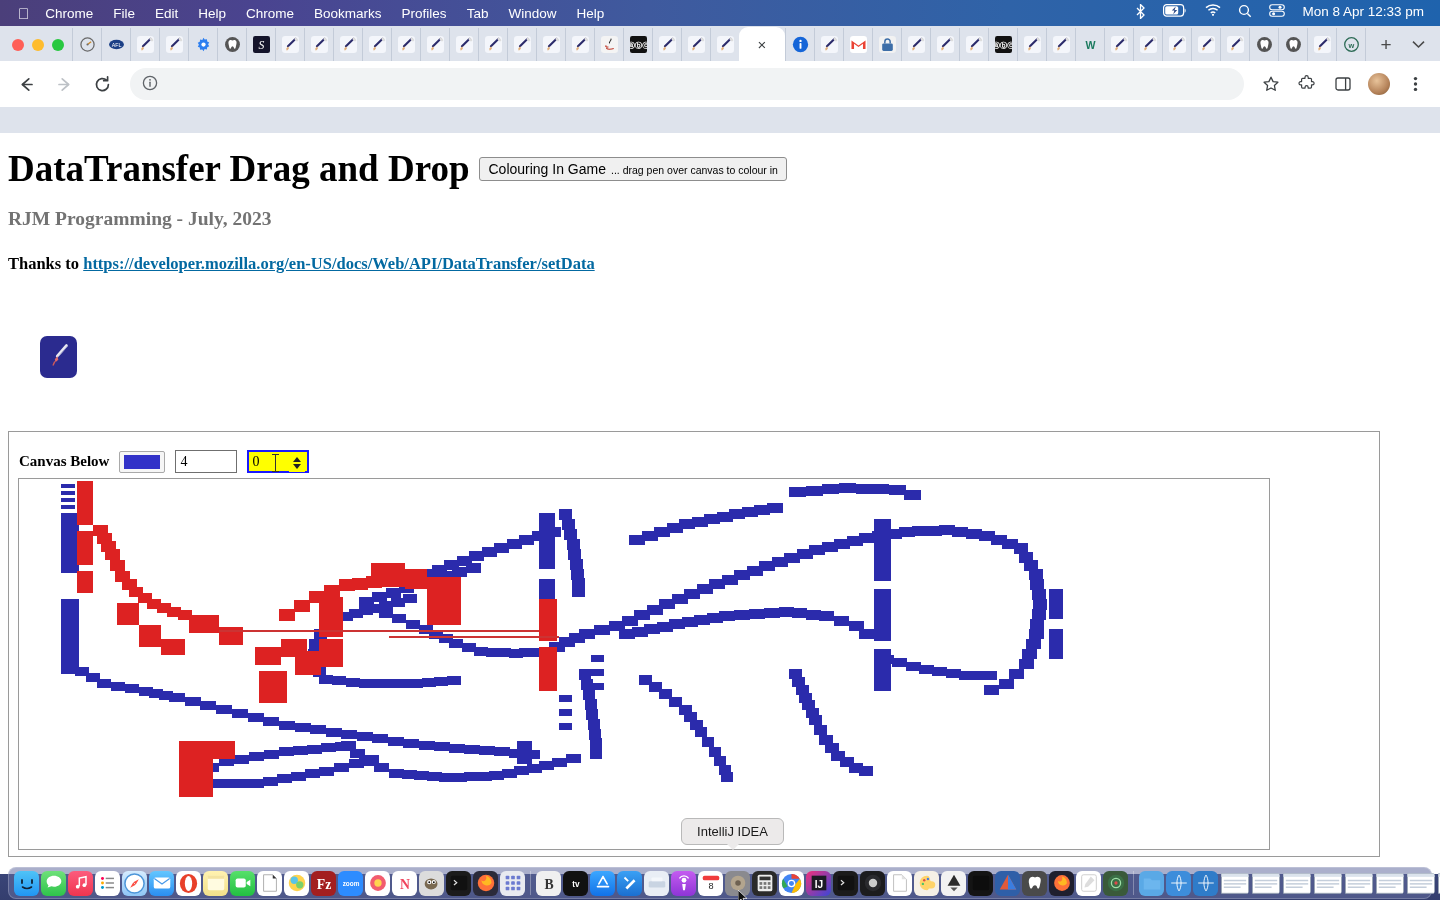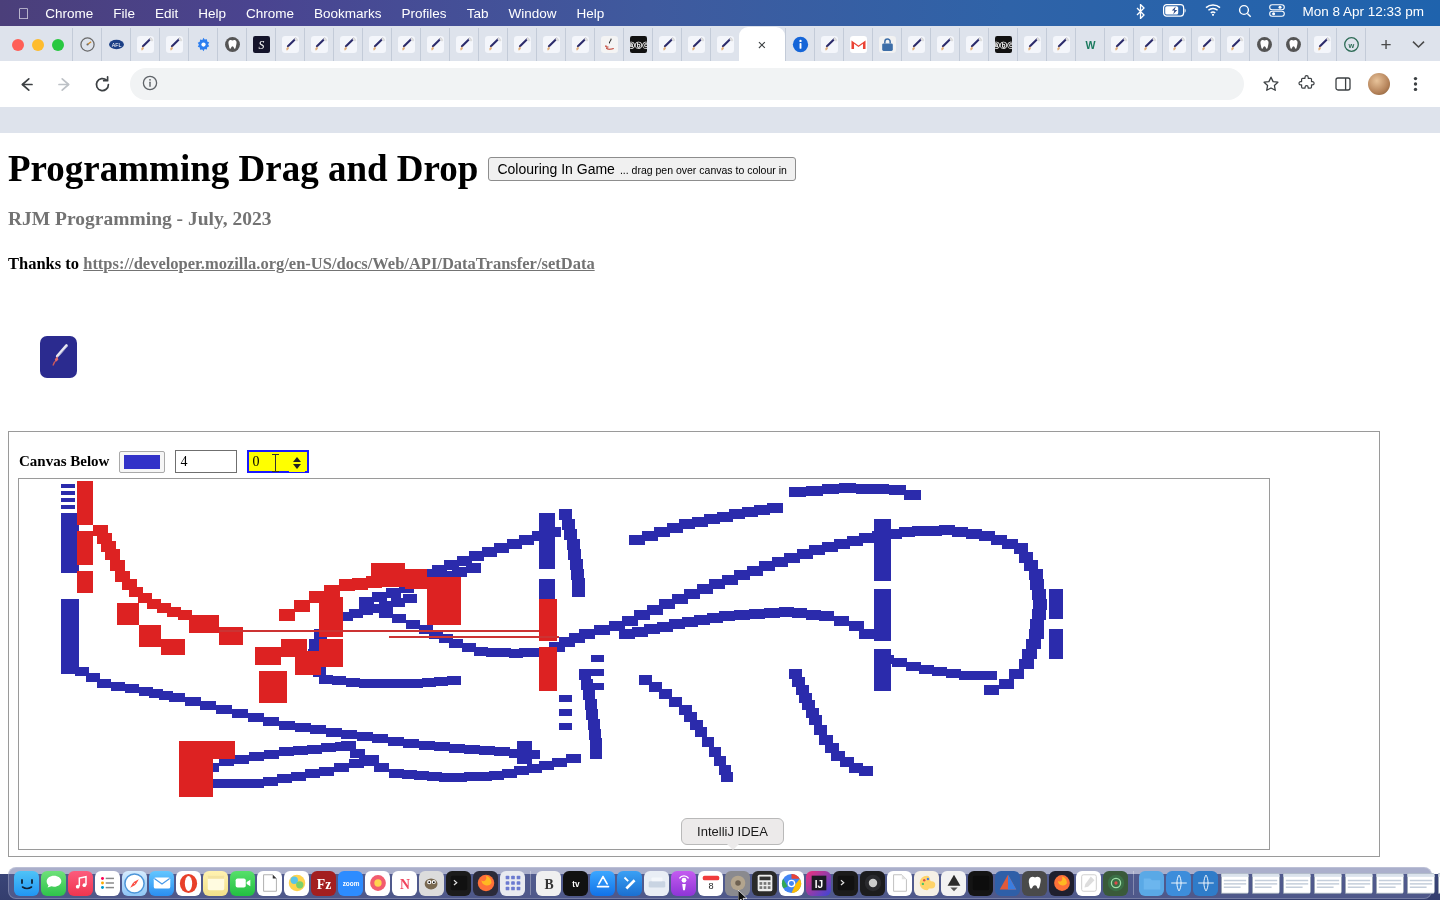--- a/index.html
+++ b/index.html
@@ -82,21 +82,21 @@
   }
   .pill .sub{ font-size:10.5px; }
   h3.sub{
     font-family:"Liberation Serif", serif; font-weight:bold; font-size:19.5px;
     margin:0; padding:18px 0 0 8px; color:#737373;
   }
   p.thanks{
     font-family:"Liberation Serif", serif; font-weight:bold; font-size:16.5px;
     margin:0; padding:24px 0 0 8px; color:#000;
   }
-  p.thanks a{ color:#737373; text-decoration:underline; }
+  p.thanks a{ color:#0369a1; text-decoration:underline; }
 
   .pen{
     position:absolute; left:40px; top:203px; width:37px; height:42px;
     background:#2b2b8f; border-radius:7px; display:flex; align-items:center; justify-content:center;
   }
 
   .canvasbox{
     position:absolute; left:8px; top:298px; width:1372px; height:426px;
     border:1px solid #9a9a9a; background:#fff;
   }
@@ -706,21 +706,21 @@
           <circle cx="2.5" cy="3.6" r="1.7" fill="#3c4043"></circle>
           <circle cx="2.5" cy="9" r="1.7" fill="#3c4043"></circle>
           <circle cx="2.5" cy="14.4" r="1.7" fill="#3c4043"></circle>
         </svg>
     </span>
   </div>
 
   <div class="page">
 
     <h1 class="title">
-      <span>Programming Drag and Drop</span>
+      <span>DataTransfer Drag and Drop</span>
       <span class="pill">
         <span>Colouring In Game</span>
         <span class="sub">... drag pen over canvas to colour in</span>
       </span>
     </h1>
 
     <h3 class="sub">RJM Programming - July, 2023</h3>
 
     <p class="thanks">
       <span>Thanks to </span><a href="#">https://developer.mozilla.org/en-US/docs/Web/API/DataTransfer/setData</a>

